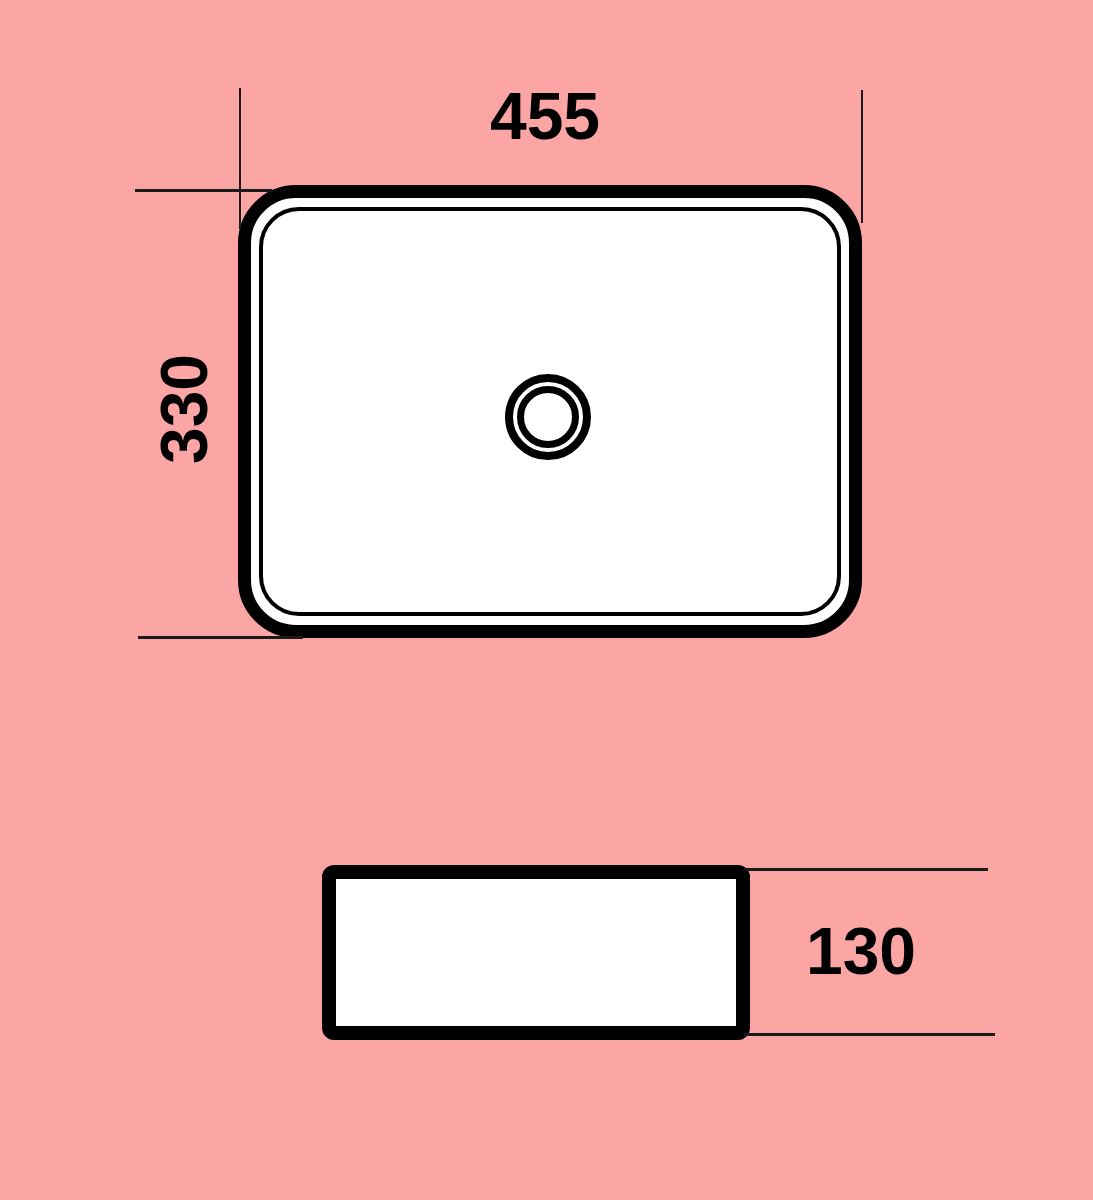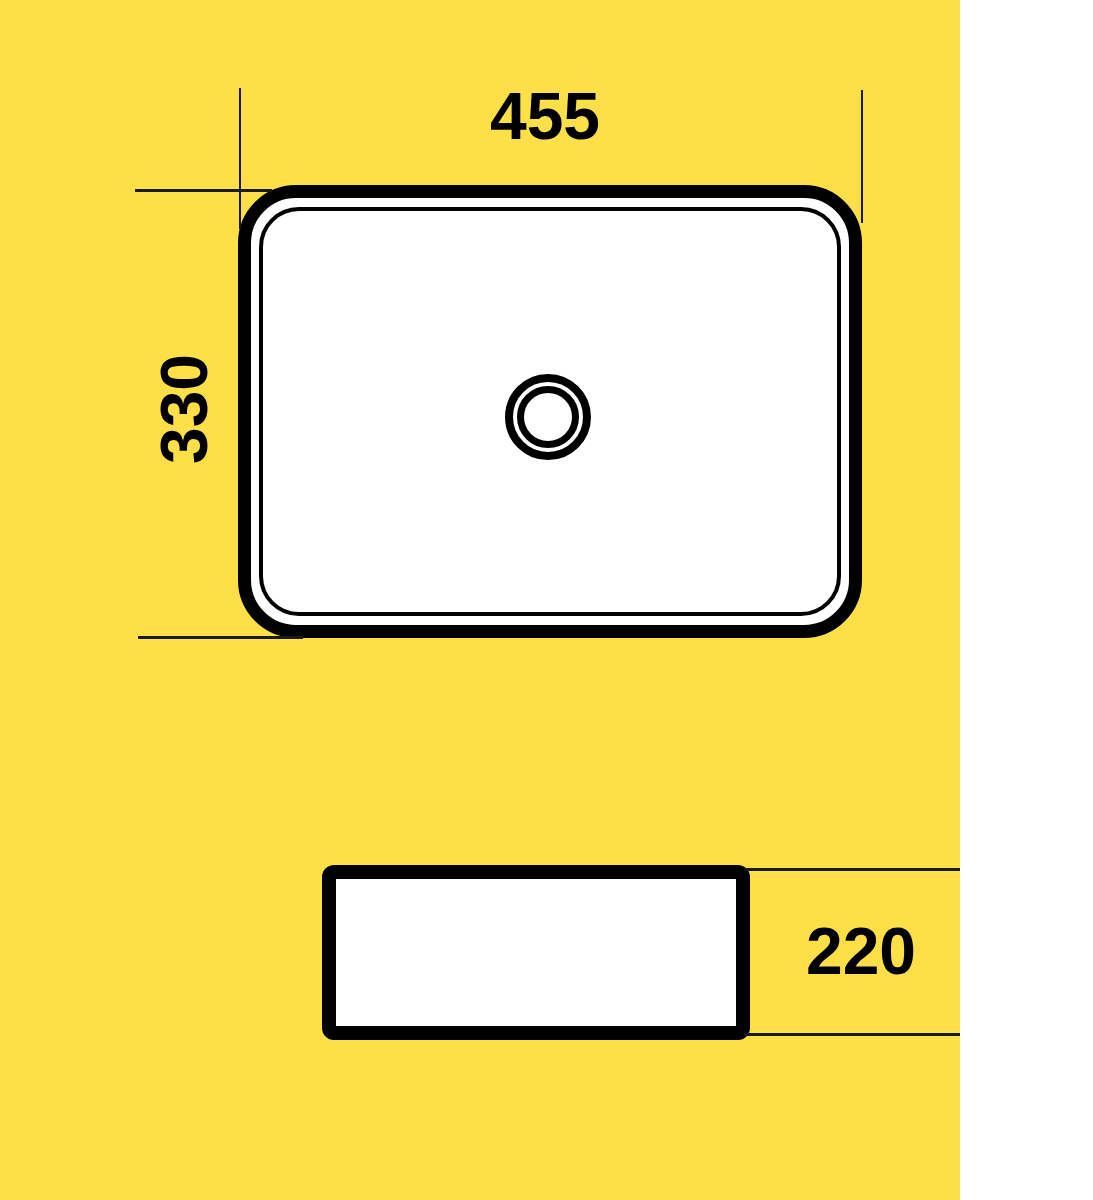--- a/index.html
+++ b/index.html
@@ -2,23 +2,23 @@
 <html><head>
 <meta charset="utf-8">
 <style>
   html, body {
     margin: 0;
     padding: 0;
     background: #ffffff;
   }
   .canvas {
     position: relative;
-    width: 960px;
+    width: 1093px;
     height: 1200px;
-    background: #fde047;
+    background: #fca5a5;
     overflow: hidden;
     font-family: "Liberation Sans", sans-serif;
   }
   .abs { position: absolute; box-sizing: border-box; }
 
   
   .tv-outer {
     left: 238px; top: 185px; width: 624px; height: 453px;
     border: 13px solid #000; border-radius: 58px;
     background: #fff;
@@ -86,15 +86,15 @@
   <div class="abs xline ext-v-right"></div>
   <div class="abs xline ext-h-topleft"></div>
   <div class="abs xline ext-h-bottomleft"></div>
 
   <div class="abs sv-rect"></div>
   <div class="abs xline sv-ext-top"></div>
   <div class="abs xline sv-ext-bottom"></div>
 
   <div class="abs dim dim-455">455</div>
   <div class="abs dim dim-330">330</div>
-  <div class="abs dim dim-130">220</div>
+  <div class="abs dim dim-130">130</div>
 
 </div>
 
 </body></html>

